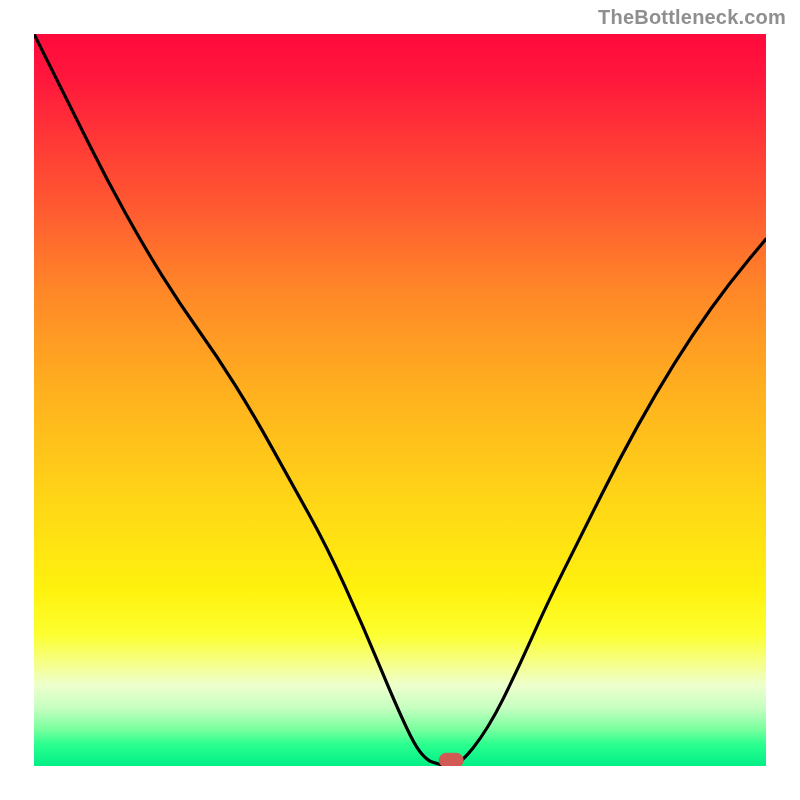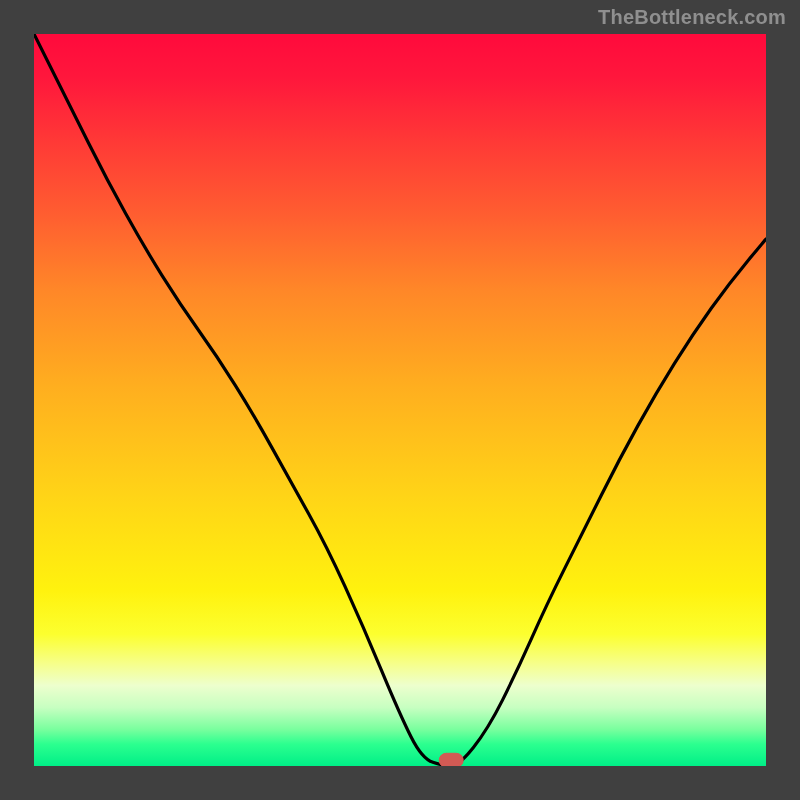--- a/index.html
+++ b/index.html
@@ -8,21 +8,21 @@
     width: 800px;
     height: 800px;
     background: #000;
     overflow: hidden;
     font-family: Arial, Helvetica, sans-serif;
   }
   .frame {
     position: relative;
     width: 800px;
     height: 800px;
-    background: #404040;
+    background: #ffffff;
     text-align: right;
   }
   .plot-area {
     position: absolute;
     left: 34px;
     top: 34px;
     width: 732px;
     height: 732px;
     
     background: linear-gradient(

